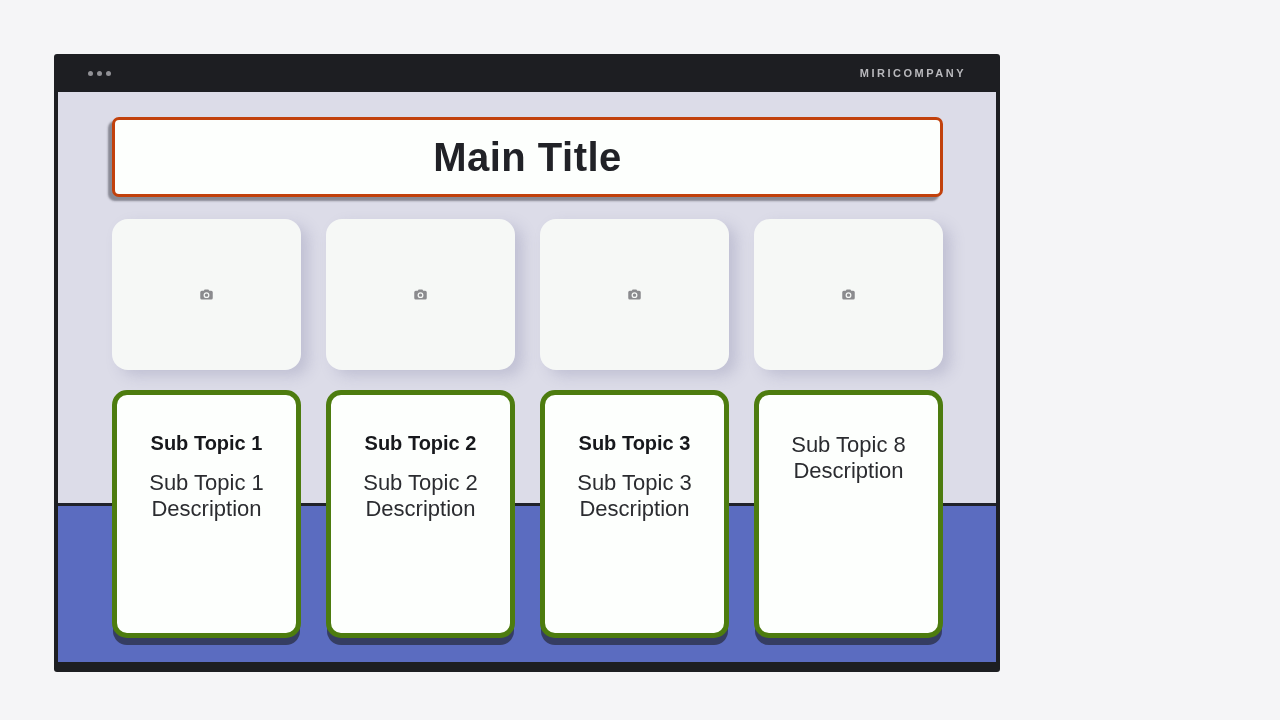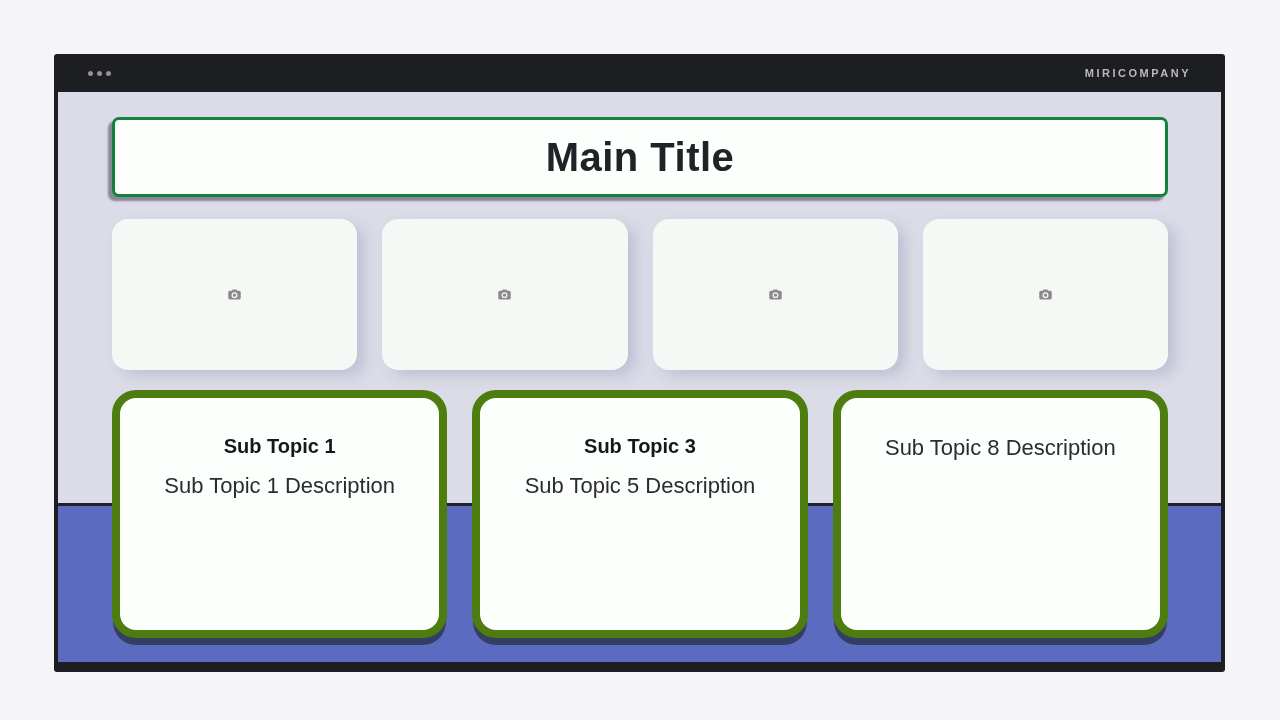--- a/index.html
+++ b/index.html
@@ -1,19 +1,19 @@
 <!DOCTYPE html>
 <html><head>
 <meta charset="utf-8">
 <style>
   * { margin:0; padding:0; box-sizing:border-box; }
   html,body { width:1280px; height:720px; background:#f5f5f7; font-family:"Liberation Sans", sans-serif; overflow:hidden; }
 
   .window {
-    position:absolute; left:54px; top:54px; width:1171px; height:618px;
+    position:absolute; left:54px; top:54px; width:946px; height:618px;
     background:#1d1e22; border-radius:3px;
     padding:0 4px 10px 4px;
     display:flex; flex-direction:column;
   }
 
   
   .titlebar {
     height:38px; flex:0 0 38px;
     display:flex; align-items:center; justify-content:space-between;
     padding:0 30px 0 30px;
@@ -29,41 +29,41 @@
     position:relative; flex:1 1 auto; background:#dcdce8; overflow:hidden;
   }
   .band-bottom {
     position:absolute; left:0; right:0; top:411px; bottom:0;
     background:#5b6cc0; border-top:3px solid #20222a; z-index:0;
   }
 
   .title-box {
     position:relative; z-index:1;
     margin:25px 53px 0 54px; height:80px;
-    background:#fdfffd; border:3px solid #15803d; border-radius:7px;
+    background:#fdfffd; border:3px solid #c2410c; border-radius:7px;
     box-shadow:-4px 4px 2px rgba(35,36,46,0.45);
     display:flex; align-items:center; justify-content:center;
   }
   .title-box h1 {
     font-size:40px; font-weight:bold; color:#212227; letter-spacing:0.5px;
   }
 
   .row { position:relative; z-index:1; display:flex; gap:25px; margin-left:54px; margin-right:53px; }
 
   .image-row { margin-top:22px; height:151px; }
   .image-card {
     flex:1 1 0; background:#f6f8f6; border-radius:16px;
     box-shadow:8px 6px 14px rgba(130,130,165,0.30);
     display:flex; align-items:center; justify-content:center;
   }
   .camera { width:15px; height:15px; display:block; }
 
   .topic-row { margin-top:20px; height:248px; }
   .topic-card {
-    flex:1 1 0; background:#fdfffd; border:8px solid #4d7c0f; border-radius:24px;
+    flex:1 1 0; background:#fdfffd; border:5px solid #4d7c0f; border-radius:15px;
     box-shadow:0 8px 0 -1px rgba(30,32,40,0.62);
     text-align:center; padding-top:37px;
   }
   .topic-card h2 { font-size:20px; font-weight:bold; color:#17181c; margin-bottom:15px; }
   .topic-card p { font-size:22px; color:#2b2c30; }
 </style>
 </head>
 <body>
 
 <div class="window">
@@ -106,22 +106,26 @@
           </svg>
       </div>
     </div>
 
     <div class="row topic-row">
       <div class="topic-card">
         <h2>Sub Topic 1</h2>
         <p>Sub Topic 1 Description</p>
       </div>
       <div class="topic-card">
+        <h2>Sub Topic 2</h2>
+        <p>Sub Topic 2 Description</p>
+      </div>
+      <div class="topic-card">
         <h2>Sub Topic 3</h2>
-        <p>Sub Topic 5 Description</p>
+        <p>Sub Topic 3 Description</p>
       </div>
       <div class="topic-card">
         <p>Sub Topic 8 Description</p>
       </div>
     </div>
 
   </div>
 </div>
 
 </body></html>

